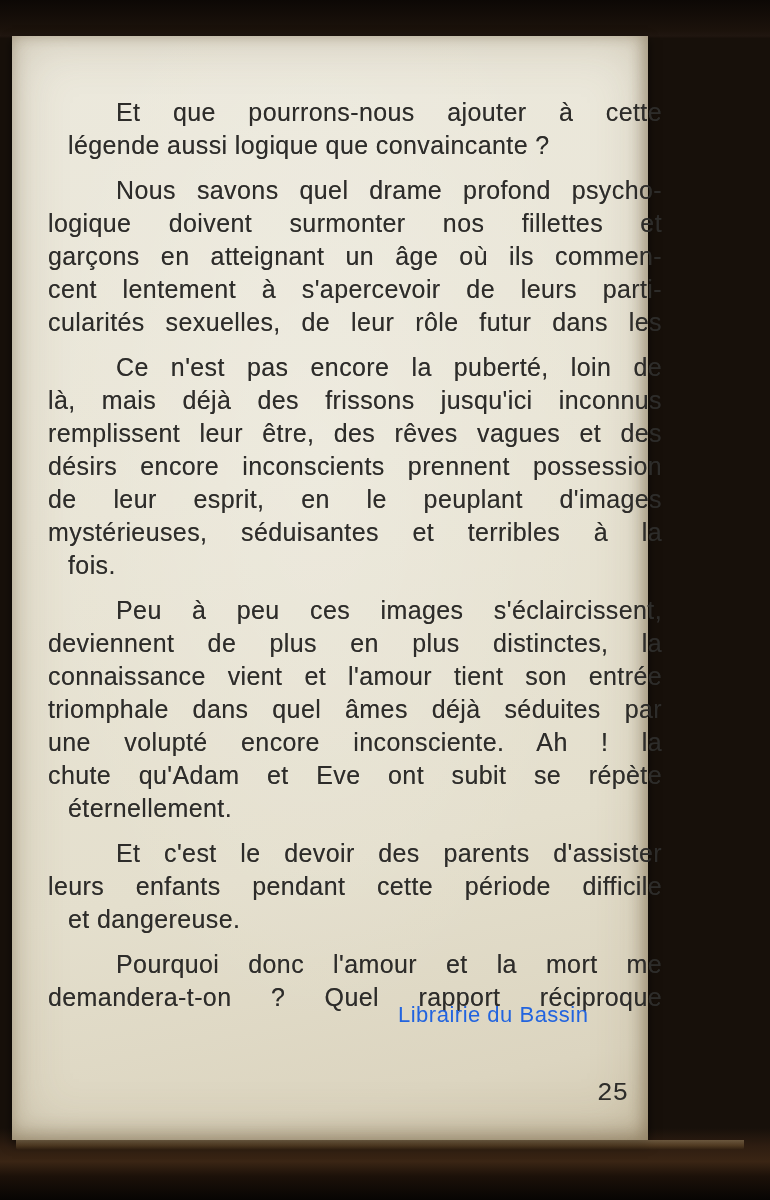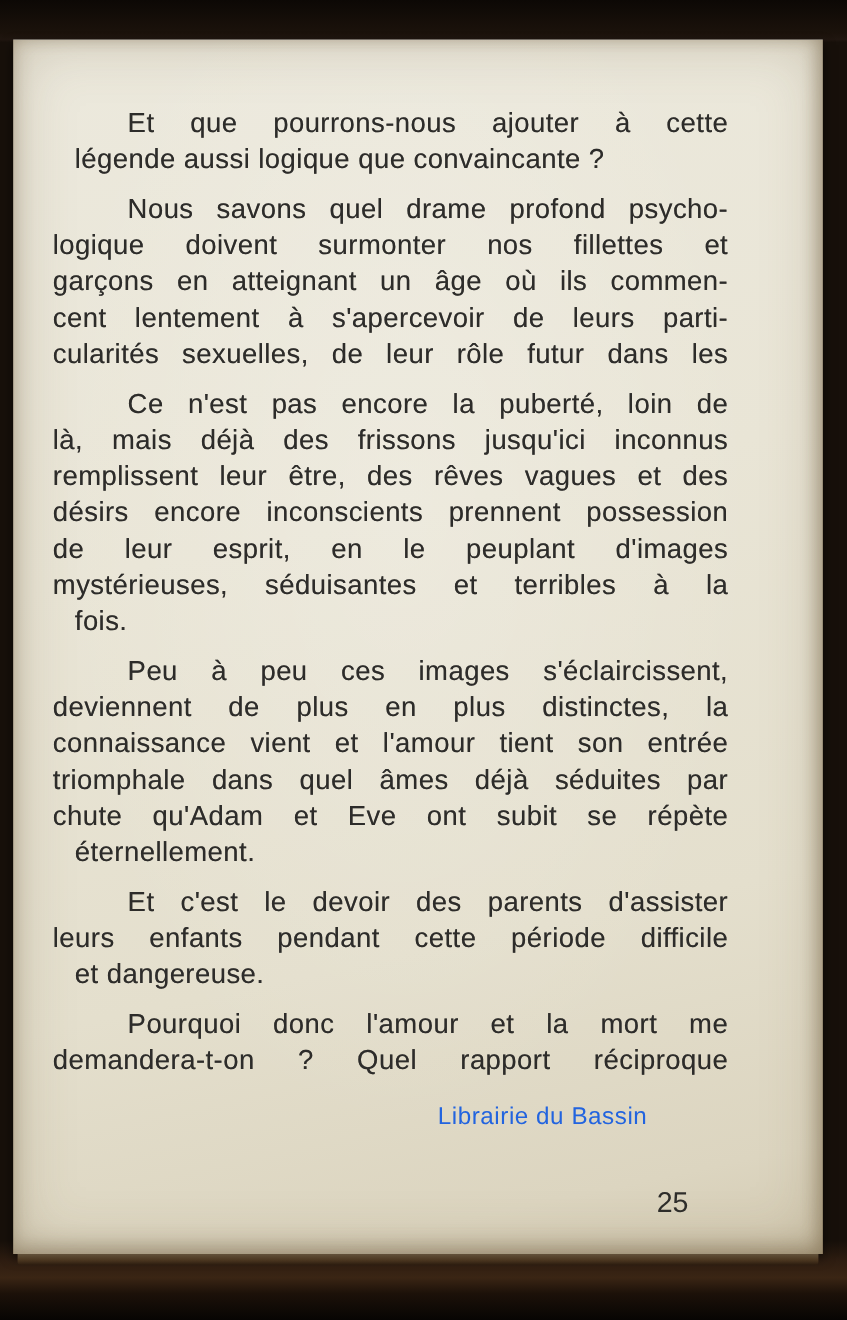--- a/index.html
+++ b/index.html
@@ -12,21 +12,21 @@
       #0c0805 0%, #1b120b 2.5%, #201610 3%,
       #17100a 3.2%, #17100a 94%,
       #2e1d11 95.5%, #3a2514 96.8%, #1c1109 98%, #070503 100%);
   }
   .photo {
     position: absolute; inset: 0;
   }
   .page {
     position: absolute;
     left: 12px; top: 36px;
-    width: 736px; height: 1104px;
+    width: 636px; height: 1104px;
     background:
       radial-gradient(ellipse at 48% 38%, rgba(255,255,255,0.20) 0%, rgba(255,255,255,0) 60%),
       linear-gradient(168deg, #ece9dd 0%, #e9e5d6 40%, #e4dfcd 72%, #dcd5c0 92%, #d3cab2 100%);
     box-shadow:
       inset 0 0 55px rgba(110, 90, 55, 0.28),
       inset -6px 0 14px rgba(90, 70, 40, 0.25),
       inset 0 -8px 18px rgba(90, 70, 40, 0.28),
       0 4px 10px rgba(0,0,0,0.6);
   }
   .page-edge {
@@ -58,21 +58,21 @@
     position: absolute;
     left: 398px; top: 1002px;
     font-size: 22px;
     letter-spacing: 0.5px;
     color: #2264df;
     white-space: nowrap;
   }
   .page-number {
     position: absolute;
     left: 585px; top: 1042px;
-    font-family: Liberation Sans, sans-serif;
+    font-family: Liberation Mono, monospace;
     font-size: 26px;
     color: #2e2d2a;
   }
 </style>
 </head>
 <body>
 
 <div class="photo">
   <div class="page">
 
@@ -99,20 +99,21 @@
         <div class="line">de leur esprit, en le peuplant d'images</div>
         <div class="line">mystérieuses, séduisantes et terribles à la</div>
         <div class="line end">fois.</div>
       </div>
 
       <div class="para">
         <div class="line indent">Peu à peu ces images s'éclaircissent,</div>
         <div class="line">deviennent de plus en plus distinctes, la</div>
         <div class="line">connaissance vient et l'amour tient son entrée</div>
         <div class="line">triomphale dans quel âmes déjà séduites par</div>
+        <div class="line">une volupté encore inconsciente. Ah ! la</div>
         <div class="line">chute qu'Adam et Eve ont subit se répète</div>
         <div class="line end">éternellement.</div>
       </div>
 
       <div class="para">
         <div class="line indent">Et c'est le devoir des parents d'assister</div>
         <div class="line">leurs enfants pendant cette période difficile</div>
         <div class="line end">et dangereuse.</div>
       </div>
 

